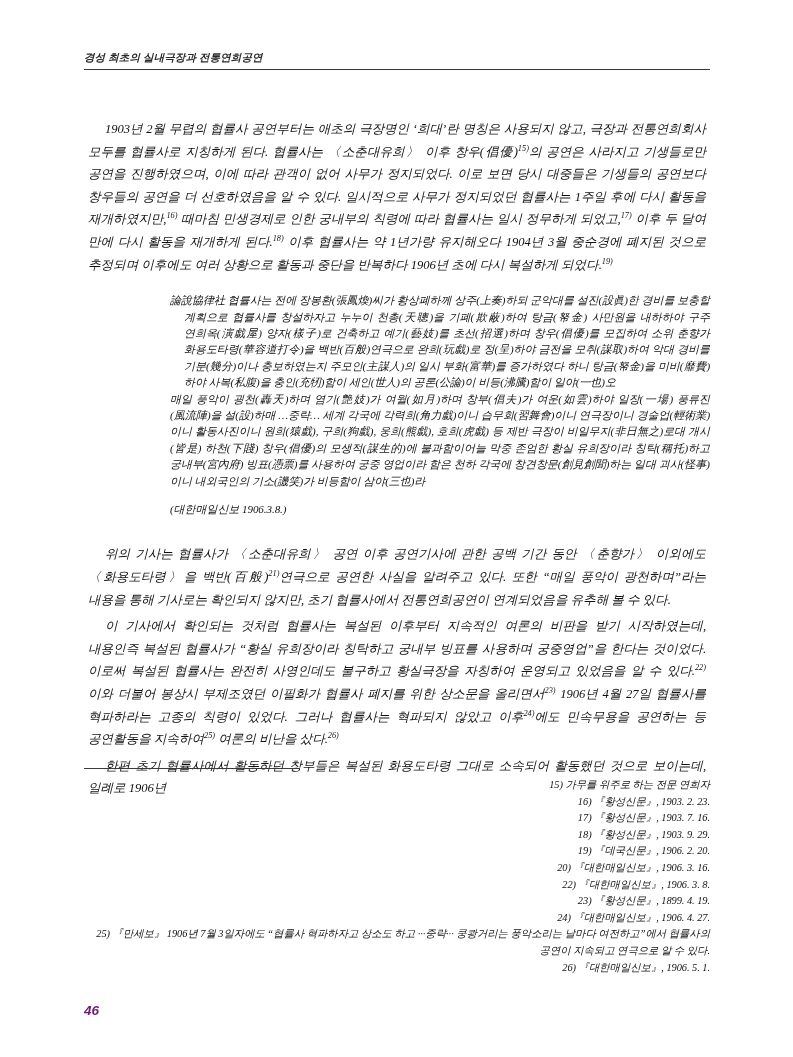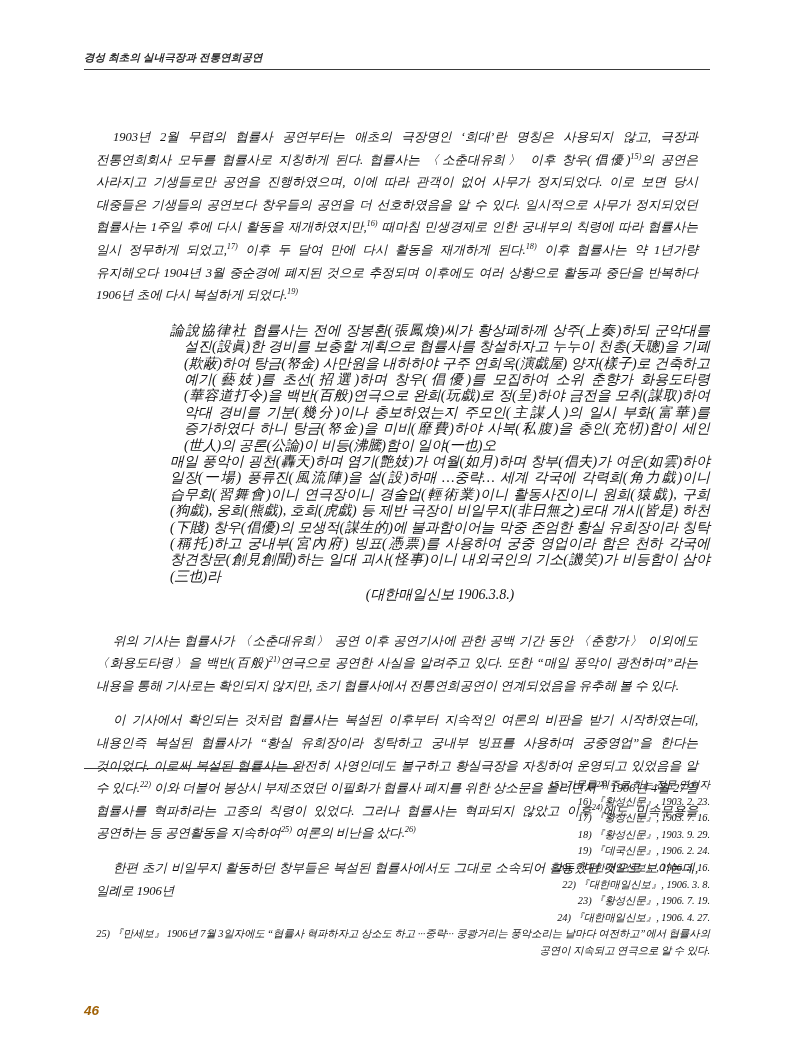--- a/index.html
+++ b/index.html
@@ -49,21 +49,21 @@
 
   
   .content {
     position: absolute;
     left: 84px;
     top: 114px;
     width: 626px;
   }
 
   p.body-par {
-    margin: 12px;
+    margin: 4px;
     font-size: 12.6px;
     line-height: 22.6px;
     text-align: justify;
     text-justify: inter-character;
     text-indent: 17px;
     word-break: keep-all;
     letter-spacing: -0.05px;
   }
   p.body-par + p.body-par { margin-top: 0px; }
 
@@ -76,34 +76,34 @@
 
   
   .quote {
     margin: 16px 0 0 0;
     padding: 0 0 0 86px;
     width: 540px;
     box-sizing: content-box;
   }
   .quote p {
     margin: 0;
-    font-size: 14px;
+    font-size: 11px;
     line-height: 16.4px;
     text-align: justify;
     text-justify: inter-character;
     word-break: keep-all;
     letter-spacing: -0.05px;
   }
   .quote p.hang {
     padding-left: 14px;
     text-indent: -14px;
   }
   .quote .source {
-    margin-top: 2px;
-    text-align: center;
+    margin-top: 12px;
+    text-align: left;
   }
   .after-quote { margin-top: 26px !important; }
 
   
   .footnotes {
     position: absolute;
     left: 84px;
     top: 768px;
     width: 626px;
   }
@@ -129,21 +129,21 @@
   }
 
   
   .folio {
     position: absolute;
     left: 84px;
     top: 1003px;
     font-family: "Liberation Sans", "DejaVu Sans", sans-serif;
     font-size: 13.5px;
     font-weight: bold;
-    color: #a16207;
+    color: #701a75;
   }
 </style>
 </head>
 <body>
 
 <div class="page">
 
   <div class="running-head">
     <div class="rh-text">경성 최초의 실내극장과 전통연희공연</div>
     <div class="rh-rule"></div>
@@ -159,36 +159,37 @@
       <div id="quote-lines">
           <p class="hang">論說協律社 협률사는 전에 장봉환(張鳳煥)씨가 황상폐하께 상주(上奏)하되 군악대를 설진(設眞)한 경비를 보충할 계획으로 협률사를 창설하자고 누누이 천총(天聰)을 기폐(欺蔽)하여 탕금(帑金) 사만원을 내하하야 구주 연희옥(演戱屋) 양자(樣子)로 건축하고 예기(藝妓)를 초선(招選)하며 창우(倡優)를 모집하여 소위 춘향가 화용도타령(華容道打令)을 백반(百般)연극으로 완희(玩戱)로 정(呈)하야 금전을 모취(謀取)하여 악대 경비를 기분(幾分)이나 충보하였는지 주모인(主謀人)의 일시 부화(富華)를 증가하였다 하니 탕금(帑金)을 미비(靡費)하야 사복(私腹)을 충인(充牣)함이 세인(世人)의 공론(公論)이 비등(沸騰)함이 일야(一也)오</p>
           <p class="">매일 풍악이 굉천(轟天)하며 염기(艶妓)가 여월(如月)하며 창부(倡夫)가 여운(如雲)하야 일장(一場) 풍류진(風流陣)을 설(設)하매 …중략… 세계 각국에 각력희(角力戱)이니 습무회(習舞會)이니 연극장이니 경술업(輕術業)이니 활동사진이니 원희(猿戱), 구희(狗戱), 웅희(熊戱), 호희(虎戱) 등 제반 극장이 비일무지(非日無之)로대 개시(皆是) 하천(下賤) 창우(倡優)의 모생적(謀生的)에 불과함이어늘 막중 존엄한 황실 유희장이라 칭탁(稱托)하고 궁내부(宮內府) 빙표(憑票)를 사용하여 궁중 영업이라 함은 천하 각국에 창견창문(創見創聞)하는 일대 괴사(怪事)이니 내외국인의 기소(譏笑)가 비등함이 삼야(三也)라</p>
         </div>
       <p class="source">(대한매일신보 1906.3.8.)</p>
     </blockquote>
 
     <div id="paragraphs-bottom">
         <p class="body-par after-quote">위의 기사는 협률사가 〈소춘대유희〉 공연 이후 공연기사에 관한 공백 기간 동안 〈춘향가〉 이외에도 〈화용도타령〉을 백반(百般)<sup class="fn">21)</sup>연극으로 공연한 사실을 알려주고 있다. 또한 “매일 풍악이 광천하며”라는 내용을 통해 기사로는 확인되지 않지만, 초기 협률사에서 전통연희공연이 연계되었음을 유추해 볼 수 있다.</p>
         <p class="body-par">이 기사에서 확인되는 것처럼 협률사는 복설된 이후부터 지속적인 여론의 비판을 받기 시작하였는데, 내용인즉 복설된 협률사가 “황실 유희장이라 칭탁하고 궁내부 빙표를 사용하며 궁중영업”을 한다는 것이었다. 이로써 복설된 협률사는 완전히 사영인데도 불구하고 황실극장을 자칭하여 운영되고 있었음을 알 수 있다.<sup class="fn">22)</sup> 이와 더불어 봉상시 부제조였던 이필화가 협률사 폐지를 위한 상소문을 올리면서<sup class="fn">23)</sup> 1906년 4월 27일 협률사를 혁파하라는 고종의 칙령이 있었다. 그러나 협률사는 혁파되지 않았고 이후<sup class="fn">24)</sup>에도 민속무용을 공연하는 등 공연활동을 지속하여<sup class="fn">25)</sup> 여론의 비난을 샀다.<sup class="fn">26)</sup></p>
-        <p class="body-par">한편 초기 비일무지 활동하던 창부들은 복설된 협률사에서도 그대로 소속되어 활동했던 것으로 보이는데, 일례로 1906년</p>
+        <p class="body-par">한편 초기 협률사에서 활동하던 창부들은 복설된 화용도타령 그대로 소속되어 활동했던 것으로 보이는데, 일례로 1906년</p>
       </div>
 
   </div>
 
   <div class="footnotes">
     <div class="fn-rule"></div>
     <div id="footnote-list">
         <p class="fn-item"><span>15) </span><span>가무를 위주로 하는 전문 연희자</span></p>
         <p class="fn-item"><span>16) </span><span>『황성신문』, 1903. 2. 23.</span></p>
         <p class="fn-item"><span>17) </span><span>『황성신문』, 1903. 7. 16.</span></p>
         <p class="fn-item"><span>18) </span><span>『황성신문』, 1903. 9. 29.</span></p>
-        <p class="fn-item"><span>19) </span><span>『데국신문』, 1906. 2. 24.</span></p>
+        <p class="fn-item"><span>19) </span><span>『데국신문』, 1906. 2. 20.</span></p>
         <p class="fn-item"><span>20) </span><span>『대한매일신보』, 1906. 3. 16.</span></p>
         <p class="fn-item"><span>22) </span><span>『대한매일신보』, 1906. 3. 8.</span></p>
-        <p class="fn-item"><span>23) </span><span>『황성신문』, 1906. 7. 19.</span></p>
+        <p class="fn-item"><span>23) </span><span>『황성신문』, 1899. 4. 19.</span></p>
         <p class="fn-item"><span>24) </span><span>『대한매일신보』, 1906. 4. 27.</span></p>
         <p class="fn-item"><span>25) </span><span>『만세보』 1906년 7월 3일자에도 “협률사 혁파하자고 상소도 하고 ···중략··· 쿵쾅거리는 풍악소리는 날마다 여전하고”에서 협률사의</span><span class="fn-cont">공연이 지속되고 연극으로 알 수 있다.</span></p>
+        <p class="fn-item"><span>26) </span><span>『대한매일신보』, 1906. 5. 1.</span></p>
       </div>
   </div>
 
   <div class="folio">46</div>
 
 </div>
 
 </body></html>

